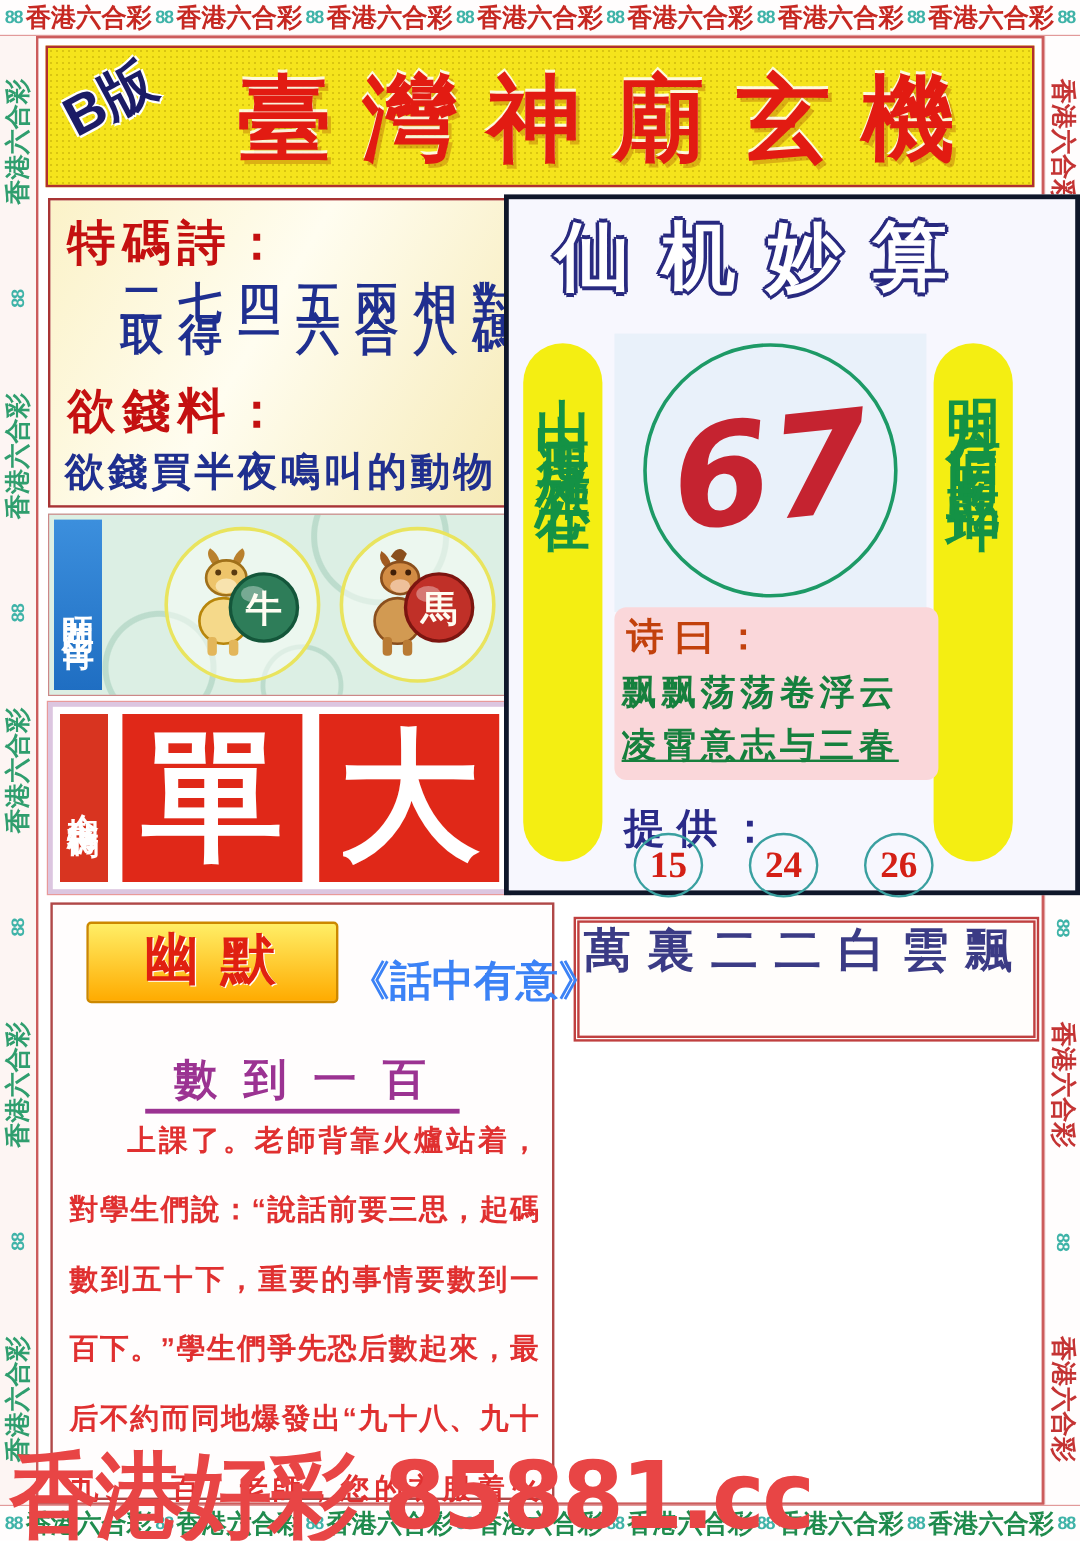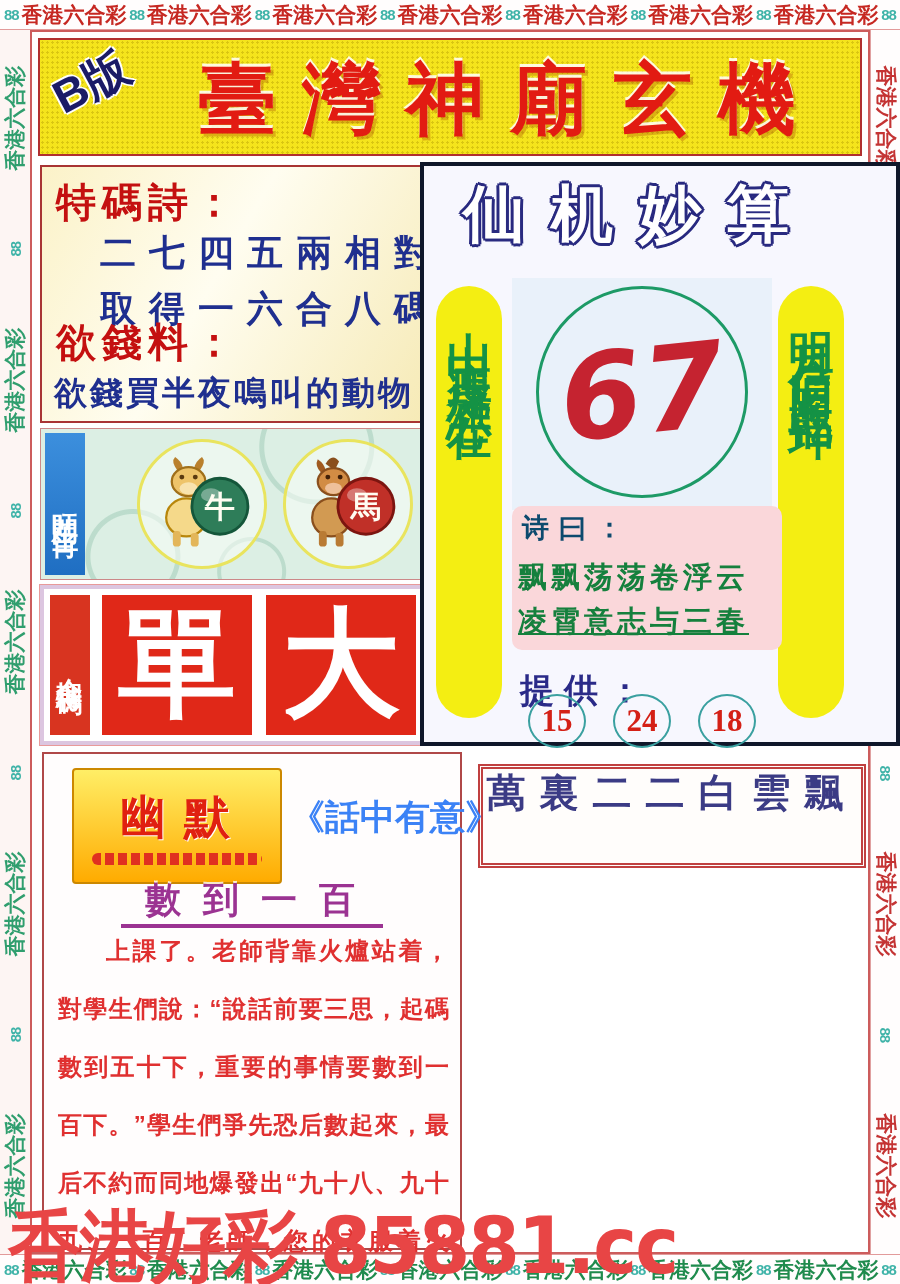--- a/index.html
+++ b/index.html
@@ -48,21 +48,21 @@
   
   #poem-box{left:40px;top:165px;width:385px;height:258px;box-sizing:border-box;
       border:2px solid #a83434;
       background:linear-gradient(120deg,#fbf2c8 0%,#fffdf0 45%,#f6eab6 100%);
       font-family:"Liberation Serif",serif;}
   .red-label{color:#c41010;font-weight:900;font-size:40px;letter-spacing:6px;}
   #poem-box .l1{left:14px;top:8px;}
   #poem-box .l2{left:14px;top:148px;}
   .navy-line{color:#1f2f8f;font-weight:900;white-space:nowrap;}
   #poem-box .p1{left:58px;top:62px;font-size:36px;letter-spacing:13px;}
-  #poem-box .p2{left:58px;top:118px;font-size:36px;letter-spacing:13px;}
+  #poem-box .p2{left:58px;top:88px;font-size:36px;letter-spacing:13px;}
   #poem-box .p3{left:12px;top:204px;font-size:33px;letter-spacing:3px;}
 
   
   #zodiac-box{left:40px;top:428px;width:385px;height:152px;box-sizing:border-box;
       border:1px solid #cc8888;background-color:#dcefe4;
       background-image:
         radial-gradient(circle at 24% 85%,transparent 42px,rgba(185,218,202,.9) 43px,rgba(185,218,202,.9) 47px,transparent 48px),
         radial-gradient(circle at 72% 12%,transparent 52px,rgba(185,218,202,.9) 53px,rgba(185,218,202,.9) 57px,transparent 58px),
         radial-gradient(circle at 55% 95%,transparent 30px,rgba(185,218,202,.9) 31px,rgba(185,218,202,.9) 34px,transparent 35px);}
   #zodiac-label{left:4px;top:4px;width:40px;height:142px;background:linear-gradient(#3c8fdd,#1f6ec2);
@@ -97,43 +97,43 @@
   #pill-left{left:12px;top:120px;}
   #pill-right{left:354px;top:120px;}
   .pill span{writing-mode:vertical-rl;text-orientation:upright;font-family:"Liberation Serif",serif;
       font-weight:900;font-size:45px;color:#149245;letter-spacing:14px;line-height:66px;}
   #sky{left:88px;top:112px;width:260px;height:232px;background:#e9f1fa;}
   #lucky-circle{left:112px;top:120px;width:206px;height:206px;border:3px solid #1d9a66;
       border-radius:50%;display:flex;align-items:center;justify-content:center;}
   #lucky-number{font-family:"DejaVu Sans",sans-serif;font-style:italic;font-weight:bold;
       font-size:118px;color:#c52330;transform:rotate(-6deg);}
   #verse-box{left:88px;top:340px;width:270px;height:144px;background:#fad7da;border-radius:10px;}
-  #verse-label{left:10px;top:4px;font-size:27px;letter-spacing:10px;color:#0c4a6e;font-weight:900;
+  #verse-label{left:10px;top:4px;font-size:31px;letter-spacing:10px;color:#c2410c;font-weight:900;
       font-family:"Liberation Serif",serif;}
   .verse-line{color:#15803d;font-weight:900;font-size:29px;letter-spacing:4px;white-space:nowrap;
       font-family:"Liberation Serif",serif;}
   #verse1{left:6px;top:52px;}
   #verse2{left:6px;top:96px;text-decoration:underline;}
   #provide-label{left:96px;top:490px;font-size:34px;font-weight:900;color:#2a2a88;
       letter-spacing:10px;font-family:"Liberation Serif",serif;margin-top:12px;}
-  #numballs{left:104px;top:528px;display:flex;gap:27px;}
+  #numballs{left:104px;top:528px;display:flex;gap:38px;}
   .numball{width:54px;height:50px;border:2px solid #3aa0a0;border-radius:50%;
       display:flex;align-items:center;justify-content:center;
       color:#d42016;font-weight:900;font-size:31px;font-family:"Liberation Serif",serif;}
 
   
   #calli-box{left:478px;top:764px;width:388px;height:104px;box-sizing:border-box;
       border:5px double #c04040;background:#fffdfb;text-align:center;}
   .calli-line{font-family:"Liberation Serif",serif;font-weight:900;font-size:39px;
       color:#3b3b85;letter-spacing:14px;white-space:nowrap;line-height:47px;}
 
   
   #story-box{left:42px;top:752px;width:420px;height:498px;box-sizing:border-box;
       border:2px solid #b04848;background:#fffdfd;}
-  #humor-badge{left:28px;top:14px;width:210px;height:116px;border:2px solid #cc8800;
+  #humor-badge{left:28px;top:14px;width:210px;height:68px;border:2px solid #cc8800;
       background:linear-gradient(#ffee66,#ffab00);border-radius:4px;box-sizing:border-box;
       display:flex;flex-direction:column;align-items:center;justify-content:center;}
   #humor-badge .word{font-weight:900;font-size:46px;color:#e02010;letter-spacing:18px;
       text-shadow:1px 1px 0 #fff;font-family:"Liberation Serif",serif;padding-left:14px;}
   #badge-wave{width:170px;height:12px;margin-top:4px;border-radius:6px;
       background:repeating-linear-gradient(90deg,#e03020 0 9px,rgba(255,255,255,0) 9px 13px);}
   #humor-subtitle{left:246px;top:40px;font-weight:900;font-size:35px;color:#3b82f6;white-space:nowrap;}
   #story-title{left:0;top:122px;width:416px;text-align:center;}
   #story-title span{font-weight:900;font-size:36px;color:#9b3392;letter-spacing:22px;
       border-bottom:4px solid #9b3392;padding:0 6px 4px 24px;
@@ -285,21 +285,21 @@
   </div>
   <div class="abs" id="verse-box">
     <div class="abs" id="verse-label">诗曰：</div>
     <div class="abs verse-line" id="verse1">飘飘荡荡卷浮云</div>
     <div class="abs verse-line" id="verse2">凌霄意志与三春</div>
   </div>
   <div class="abs" id="provide-label">提供：</div>
   <div class="abs" id="numballs">
     <span class="numball">15</span>
     <span class="numball">24</span>
-    <span class="numball">18</span>
+    <span class="numball">26</span>
   </div>
 </div>
 
 <div class="abs" id="calli-box">
   <div class="calli-line">萬裏二二白雲飄</div>
 </div>
 
 <div class="abs" id="story-box">
   <div class="abs" id="humor-badge">
     <span class="word">幽默</span>

